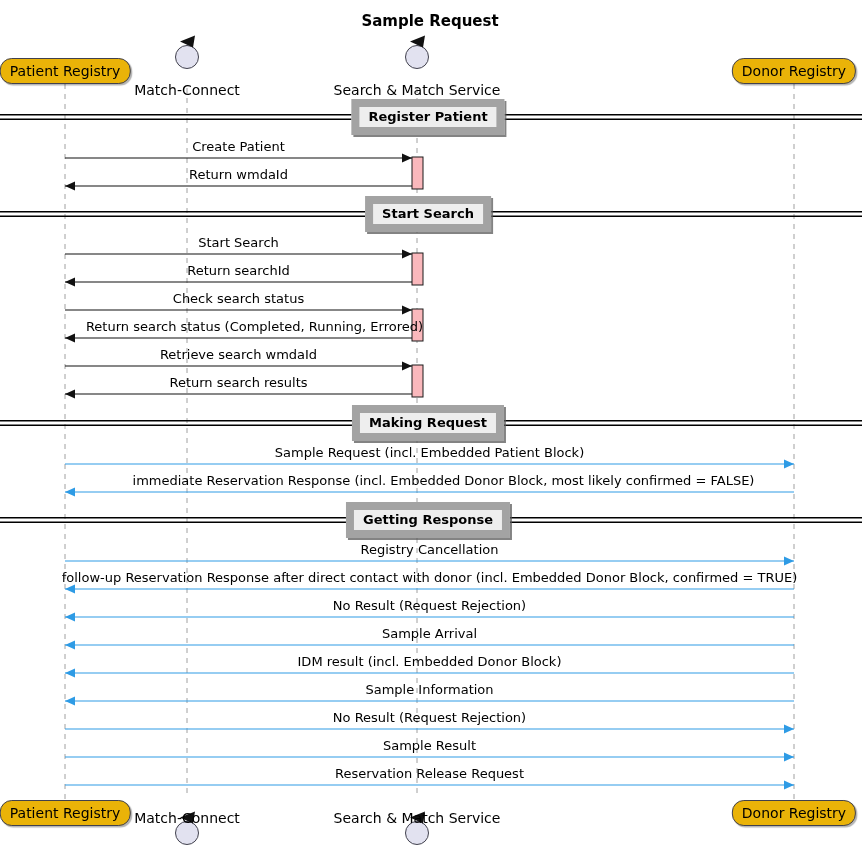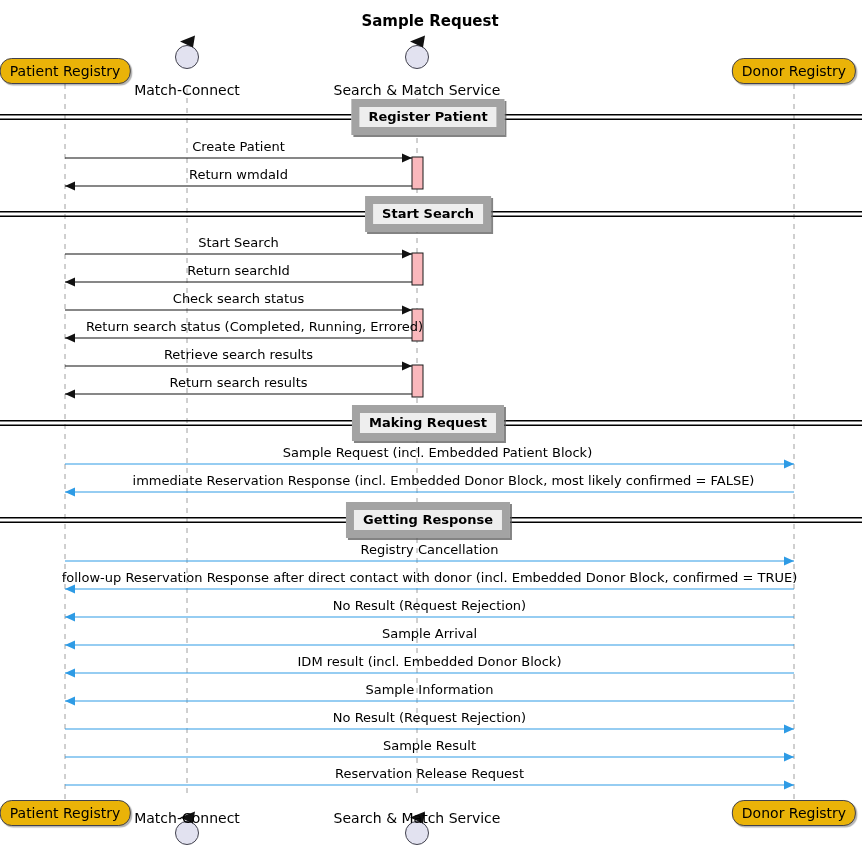--- a/index.html
+++ b/index.html
@@ -117,23 +117,23 @@
   <div class="divbox" style="left: 428px; top: 117px;">Register Patient</div>
       <div class="divbox" style="left: 428px; top: 214px;">Start Search</div>
       <div class="divbox" style="left: 428px; top: 423px;">Making Request</div>
       <div class="divbox" style="left: 428px; top: 520px;">Getting Response</div>
       <div class="msg" style="left: 238.5px; top: 139px;">Create Patient</div>
       <div class="msg" style="left: 238.5px; top: 167px;">Return wmdaId</div>
       <div class="msg" style="left: 238.5px; top: 235px;">Start Search</div>
       <div class="msg" style="left: 238.5px; top: 263px;">Return searchId</div>
       <div class="msg" style="left: 238.5px; top: 291px;">Check search status</div>
       <div class="msg" style="left: 238.5px; top: 319px; margin-left: 16px;">Return search status (Completed, Running, Errored)</div>
-      <div class="msg" style="left: 238.5px; top: 347px;">Retrieve search results</div>
+      <div class="msg" style="left: 238.5px; top: 347px;">Retrieve search wmdaId</div>
       <div class="msg" style="left: 238.5px; top: 375px;">Return search results</div>
-      <div class="msg" style="left: 429.5px; top: 445px; margin-left: 8px;">Sample Request (incl. Embedded Patient Block)</div>
+      <div class="msg" style="left: 429.5px; top: 445px;">Sample Request (incl. Embedded Patient Block)</div>
       <div class="msg" style="left: 429.5px; top: 473px; padding-left: 28px;">immediate Reservation Response (incl. Embedded Donor Block, most likely confirmed = FALSE)</div>
       <div class="msg" style="left: 429.5px; top: 542px;">Registry Cancellation</div>
       <div class="msg" style="left: 429.5px; top: 570px;">follow-up Reservation Response after direct contact with donor (incl. Embedded Donor Block, confirmed = TRUE)</div>
       <div class="msg" style="left: 429.5px; top: 598px;">No Result (Request Rejection)</div>
       <div class="msg" style="left: 429.5px; top: 626px;">Sample Arrival</div>
       <div class="msg" style="left: 429.5px; top: 654px;">IDM result (incl. Embedded Donor Block)</div>
       <div class="msg" style="left: 429.5px; top: 682px;">Sample Information</div>
       <div class="msg" style="left: 429.5px; top: 710px;">No Result (Request Rejection)</div>
       <div class="msg" style="left: 429.5px; top: 738px;">Sample Result</div>
       <div class="msg" style="left: 429.5px; top: 766px;">Reservation Release Request</div>

